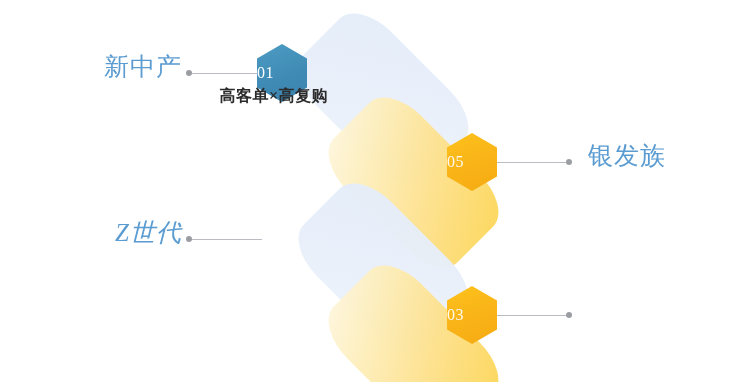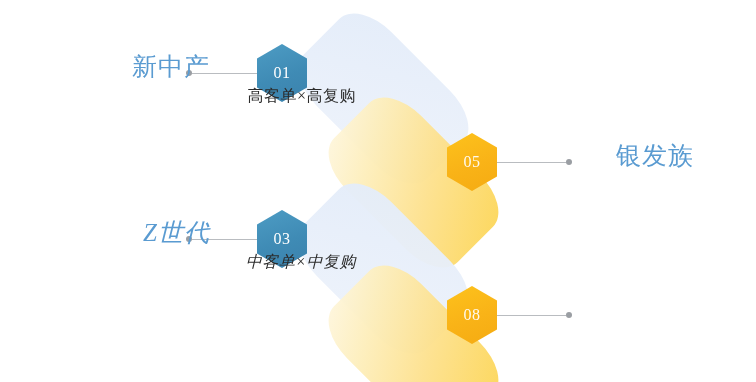--- a/index.html
+++ b/index.html
@@ -29,21 +29,21 @@
   }
   .d1{left:296px;top:11px;width:175px;height:175px;}
   .d2{left:326px;top:95px;width:175px;height:175px;}
   .d3{left:296px;top:181px;width:175px;height:175px;}
   .d4{left:326px;top:263px;width:175px;height:175px;}
 
   
   .hex{
     position:absolute;
     width:50px;height:58px;
-    display:flex;align-items:center;justify-content:center;
+    display:flex;align-items:center;justify-content:flex-start;
     clip-path:polygon(50% 0%,100% 25%,100% 75%,50% 100%,0% 75%,0% 25%);
     -webkit-clip-path:polygon(50% 0%,100% 25%,100% 75%,50% 100%,0% 75%,0% 25%);
     border-radius:7px;
     z-index:5;
   }
   .hex .num{
     font-family:"Liberation Serif","DejaVu Serif",serif;
     font-size:16px;color:#ffffff;letter-spacing:.5px;line-height:1;
   }
   .hex.blue{background:linear-gradient(160deg,#4d9cc4 0%,#3f8bb5 55%,#3b82ad 100%);}
@@ -63,36 +63,36 @@
   .conn.left .line{order:1;}
   .conn.right .line{order:0;}
   .conn.right .dot{order:1;}
 
   .c1{left:186px;top:68px;width:76px;}
   .c2{left:494px;top:157px;width:78px;}
   .c3{left:186px;top:234px;width:76px;}
   .c4{left:494px;top:310px;width:78px;}
 
   
-  .blk{position:absolute;z-index:6;padding-left:28px;}
+  .blk{position:absolute;z-index:6;}
   .blk .title{
     font-family:"Liberation Serif","DejaVu Serif",serif;
     font-size:25px;line-height:30px;color:#5a9bd1;
     white-space:nowrap;letter-spacing:1px;
   }
   .blk .sub{
     font-family:"Liberation Serif","DejaVu Serif",serif;
     font-size:16px;line-height:22px;color:#2b2b2b;
     white-space:nowrap;letter-spacing:.5px;margin-top:3px;
   }
   .blk.left{text-align:right;}
   .blk.right{text-align:left;margin-left:10px;}
 
   .b1{left:0px;top:52px;width:182px;}
-  .b1 .sub{margin-right:-146px;}
+  .b1 .sub{margin-right:-146px;font-weight:bold;}
   .b2{left:578px;top:141px;width:178px;}
   .b2 .sub{margin-left:-4px;}
   .b3{left:0px;top:218px;width:182px;font-style:italic;}
   .b3 .sub{margin-right:-146px;}
   .b4{left:578px;top:294px;width:178px;}
   .b4 .sub{margin-left:-4px;}
 </style>
 </head>
 <body>
 
@@ -121,35 +121,31 @@
     <span class="line"></span>
     <span class="dot"></span>
   </div>
 
   <div class="hex blue h1">
     <span class="num">01</span>
   </div>
   <div class="hex yellow h2">
     <span class="num">05</span>
   </div>
-  <div class="hex blue h3">
+  <div class="hex yellow h4">
     <span class="num">03</span>
-  </div>
-  <div class="hex yellow h4">
-    <span class="num">08</span>
   </div>
 
   <div class="blk left b1">
     <div class="title">新中产</div>
     <div class="sub">高客单×高复购</div>
   </div>
 
   <div class="blk right b2">
     <div class="title">银发族</div>
   </div>
 
   <div class="blk left b3">
     <div class="title">Z世代</div>
-    <div class="sub">中客单×中复购</div>
   </div>
 
 
 </div>
 
 </body></html>

